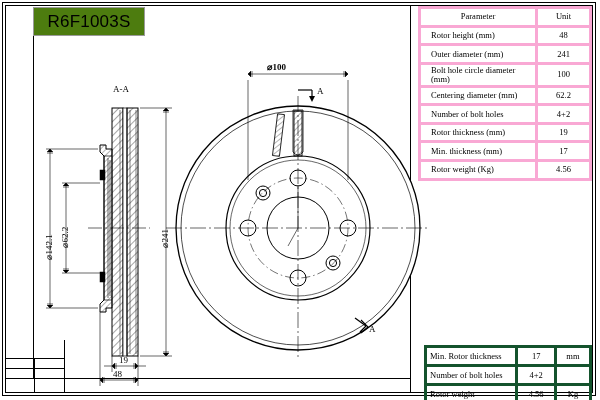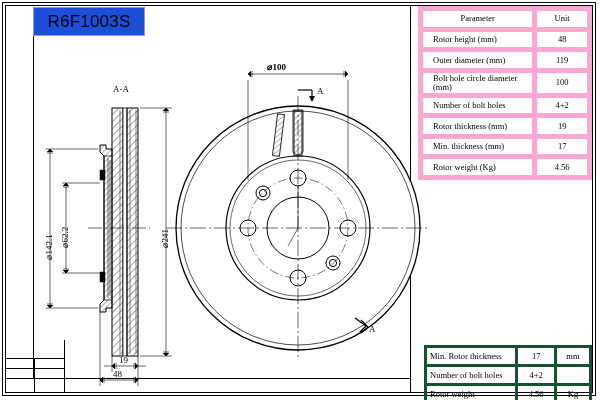--- a/index.html
+++ b/index.html
@@ -17,32 +17,32 @@
   .vsep{position:absolute;left:410px;top:5px;width:1px;height:388px;background:#000;}
   
   .hsep{position:absolute;left:5px;top:378px;width:405px;height:1px;background:#000;}
   .hsep2{position:absolute;left:5px;top:358px;width:60px;height:1px;background:#000;}
   .hsep3{position:absolute;left:5px;top:368px;width:60px;height:1px;background:#000;}
   .vsep2{position:absolute;left:34px;top:358px;width:1px;height:35px;background:#000;}
   .vsep3{position:absolute;left:64px;top:340px;width:1px;height:53px;background:#000;}
 
   
   .partno{position:absolute;left:33px;top:7px;width:110px;height:27px;
-      border:1px solid #9a9a9a;background:#1d4ed8;
+      border:1px solid #9a9a9a;background:#4d7c0f;
       display:flex;align-items:center;justify-content:center;
       font-family:"Liberation Sans",sans-serif;font-size:17px;letter-spacing:.2px;}
 
   
   .leftrule{position:absolute;left:33px;top:34px;width:1px;height:344px;background:#000;}
 
   
   table{border-collapse:collapse;font-size:8.5px;
         font-family:"Liberation Serif",serif;}
   .ptable{position:absolute;left:418px;top:6px;width:174px;}
-  .ptable td,.ptable th{border:5px solid #f9a8d4;padding:1px 10px;height:13.6px;
+  .ptable td,.ptable th{border:3px solid #f9a8d4;padding:1px 10px;height:13.6px;
         font-weight:normal;line-height:1.05;}
   .ptable .c-par{width:128px;text-align:left;}
   .ptable .c-unit{width:40px;text-align:center;}
   .ptable th.c-par,.ptable th.c-unit{text-align:center;}
 
   .btable{position:absolute;left:424px;top:345px;width:168px;}
   .btable td{border:3px solid #14532d;padding:1px 3px;height:14px;line-height:1.05;}
   .btable .b-name{width:98px;text-align:left;}
   .btable .b-val{width:34px;text-align:center;}
   .btable .b-unit{width:30px;text-align:center;margin-top:40px;}
@@ -223,25 +223,29 @@
         <th class="c-unit">Unit</th>
       </tr>
     </thead>
     <tbody>
       <tr>
         <td class="c-par">Rotor height (mm)</td>
         <td class="c-unit">48</td>
       </tr>
       <tr>
         <td class="c-par">Outer diameter (mm)</td>
-        <td class="c-unit">119</td>
+        <td class="c-unit">241</td>
       </tr>
       <tr>
         <td class="c-par">Bolt hole circle diameter (mm)</td>
         <td class="c-unit">100</td>
+      </tr>
+      <tr>
+        <td class="c-par">Centering diameter (mm)</td>
+        <td class="c-unit">62.2</td>
       </tr>
       <tr>
         <td class="c-par">Number of bolt holes</td>
         <td class="c-unit">4+2</td>
       </tr>
       <tr>
         <td class="c-par">Rotor thickness (mm)</td>
         <td class="c-unit">19</td>
       </tr>
       <tr>

